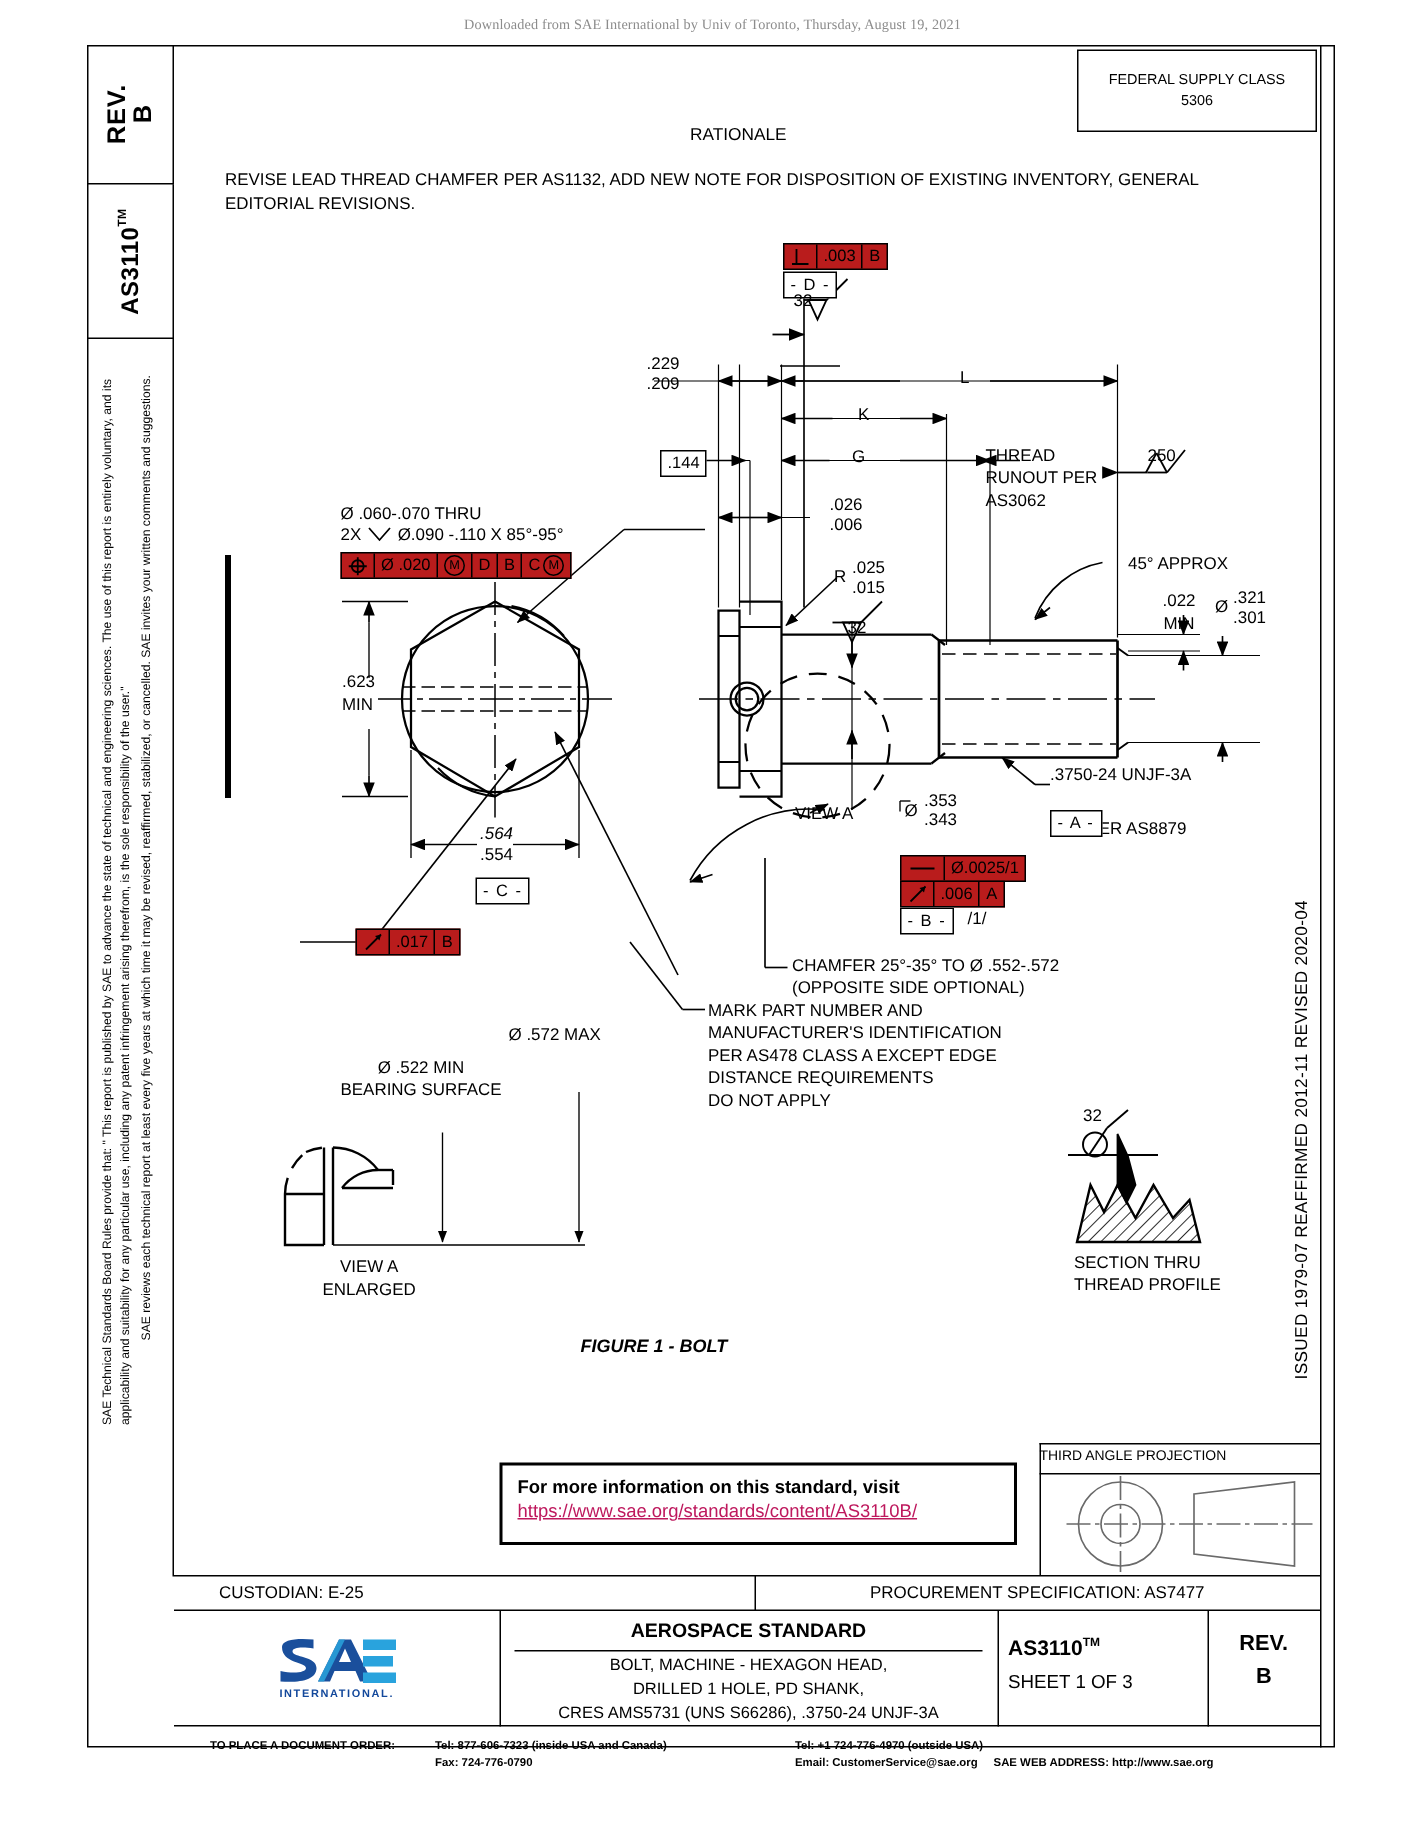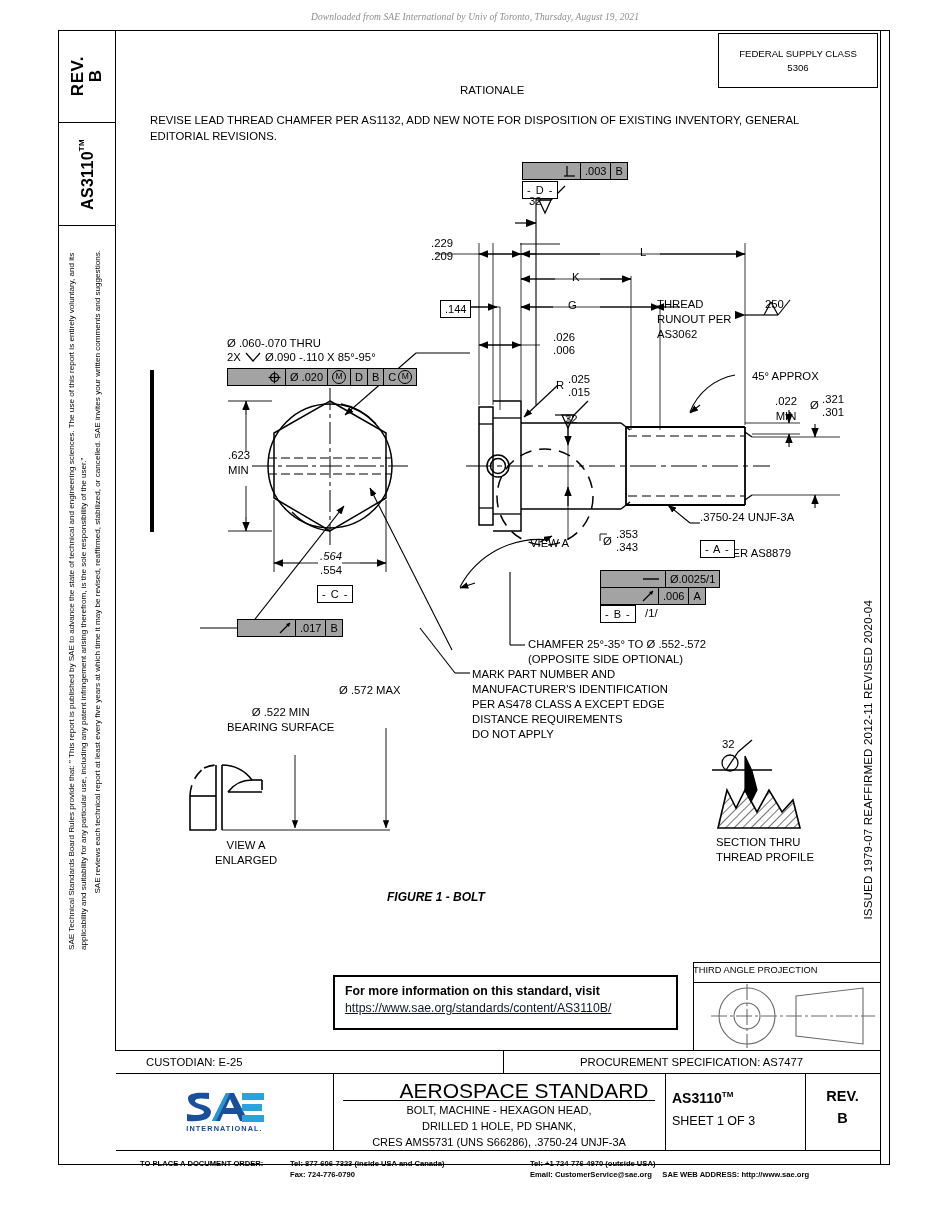--- a/index.html
+++ b/index.html
@@ -4,21 +4,21 @@
 <style>
   html,body{margin:0;padding:0;background:#fff;}
   body{width:950px;height:1230px;position:relative;
        font-family:"Liberation Sans",sans-serif;color:#000;overflow:hidden;}
   .abs{position:absolute;}
   .nw{white-space:nowrap;}
   .pre{white-space:pre-line;}
 
   
   #dl-note{top:12px;left:0;width:950px;text-align:center;
-           font-family:"Liberation Serif",serif;font-size:9.5px;color:#8c8c8c;letter-spacing:.1px;font-style:italic;}
+           font-family:"Liberation Serif",serif;font-size:9.5px;color:#8c8c8c;letter-spacing:.1px;}
 
   
   #frame-outer{left:58px;top:30px;width:832px;height:1135px;border:1.6px solid #000;box-sizing:border-box;}
   #frame-inner-r{left:880px;top:30px;width:0;height:1135px;border-left:1.6px solid #000;}
 
   
   #cell-rev{left:58px;top:30px;width:58px;height:93px;border-right:1.6px solid #000;border-bottom:1.6px solid #000;box-sizing:border-box;}
   #cell-num{left:58px;top:123px;width:58px;height:103px;border-right:1.6px solid #000;border-bottom:1.6px solid #000;box-sizing:border-box;}
   #cell-legal{left:58px;top:226px;width:58px;height:825px;border-right:1.6px solid #000;box-sizing:border-box;}
 
@@ -46,54 +46,54 @@
 
   
   #rationale-title{left:460px;top:84px;font-size:11.5px;}
   #rationale-body{left:150px;top:112px;width:700px;font-size:11.3px;line-height:1.45;}
 
   
   #rev-bar{left:150px;top:370px;width:4px;height:162px;background:#000;}
 
   
   .t{font-size:11.3px;line-height:1.33;}
-  .frame-box{border:1.2px solid #000;display:inline-flex;align-items:stretch;background:#a3a3a3;padding-left:36px;}
+  .frame-box{border:1.2px solid #000;display:inline-flex;align-items:stretch;background:#b91c1c;}
   .frame-box > div{padding:0 4px;display:flex;align-items:center;justify-content:center;
                    border-right:1.2px solid #000;font-size:11px;height:16px;}
   .frame-box > div:last-child{border-right:none;}
   .datum{border:1.2px solid #000;background:#fff;font-size:11px;padding:0 4px;height:16px;
          display:inline-flex;align-items:center;letter-spacing:1px;}
   .circM{display:inline-block;width:12px;height:12px;border:1.1px solid #000;border-radius:50%;
          font-size:8.5px;line-height:11px;text-align:center;}
   .stack{display:inline-block;text-align:left;line-height:1.12;font-size:11.3px;}
 
   
   #info-box{left:333px;top:975px;width:345px;height:55px;border:2.2px solid #000;
             background:#fff;box-sizing:border-box;padding:7px 10px;}
   #info-box .l1{font-weight:bold;font-size:12.3px;}
-  #info-box .l2{font-size:12.3px;color:#0f172a;text-decoration:underline;margin-top:3px;}
+  #info-box .l2{font-size:12.3px;color:#be185d;text-decoration:underline;margin-top:3px;}
 
   #tap-box{left:693px;top:962px;width:187px;height:88px;box-sizing:border-box;
            border-left:1.4px solid #000;border-top:1.4px solid #000;}
   #tap-title{left:693px;top:965px;width:187px;text-align:left;font-size:9.3px;}
   #tap-div{left:693px;top:982px;width:187px;border-top:1.4px solid #000;}
 
   #custodian-row{left:116px;top:1050px;width:764px;height:24px;
                  border-top:1.4px solid #000;border-bottom:1.4px solid #000;box-sizing:border-box;}
   #custodian-sep{left:503px;top:1050px;height:24px;border-left:1.4px solid #000;}
   #custodian-txt{left:146px;top:1056px;font-size:11.3px;}
   #procure-txt{left:503px;top:1056px;width:377px;text-align:center;font-size:11.3px;}
 
   #tblock{left:116px;top:1074px;width:764px;height:77px;box-sizing:border-box;border-bottom:1.4px solid #000;}
   .tb-sep{border-left:1.4px solid #000;top:1074px;height:77px;}
   #tb-s1{left:333px;}
   #tb-s2{left:665px;}
   #tb-s3{left:805px;}
   #tb-logo{left:116px;top:1074px;width:217px;height:77px;display:flex;align-items:center;justify-content:center;}
-  #tb-std{left:333px;top:1079px;width:332px;text-align:center;font-weight:normal;font-size:21px;padding-left:25px;}
+  #tb-std{left:333px;top:1079px;width:332px;text-align:center;font-weight:bold;font-size:13px;}
   #tb-std-rule{left:343px;top:1100px;width:312px;border-top:1.2px solid #000;}
   #tb-desc{left:333px;top:1103px;width:332px;text-align:center;font-size:11px;line-height:1.45;}
   #tb-numid{left:672px;top:1090px;font-weight:bold;font-size:14px;}
   #tb-sheet{left:672px;top:1114px;font-size:12.5px;}
   #tb-rev{left:805px;top:1085px;width:75px;text-align:center;font-weight:bold;font-size:14.5px;line-height:1.55;}
 
   
   #copy{left:140px;top:1158px;width:800px;font-size:7.6px;line-height:1.42;}
   #copy .bold{font-weight:bold;}
   #order-grid{display:grid;grid-template-columns:150px 240px auto;margin-top:1px;}

